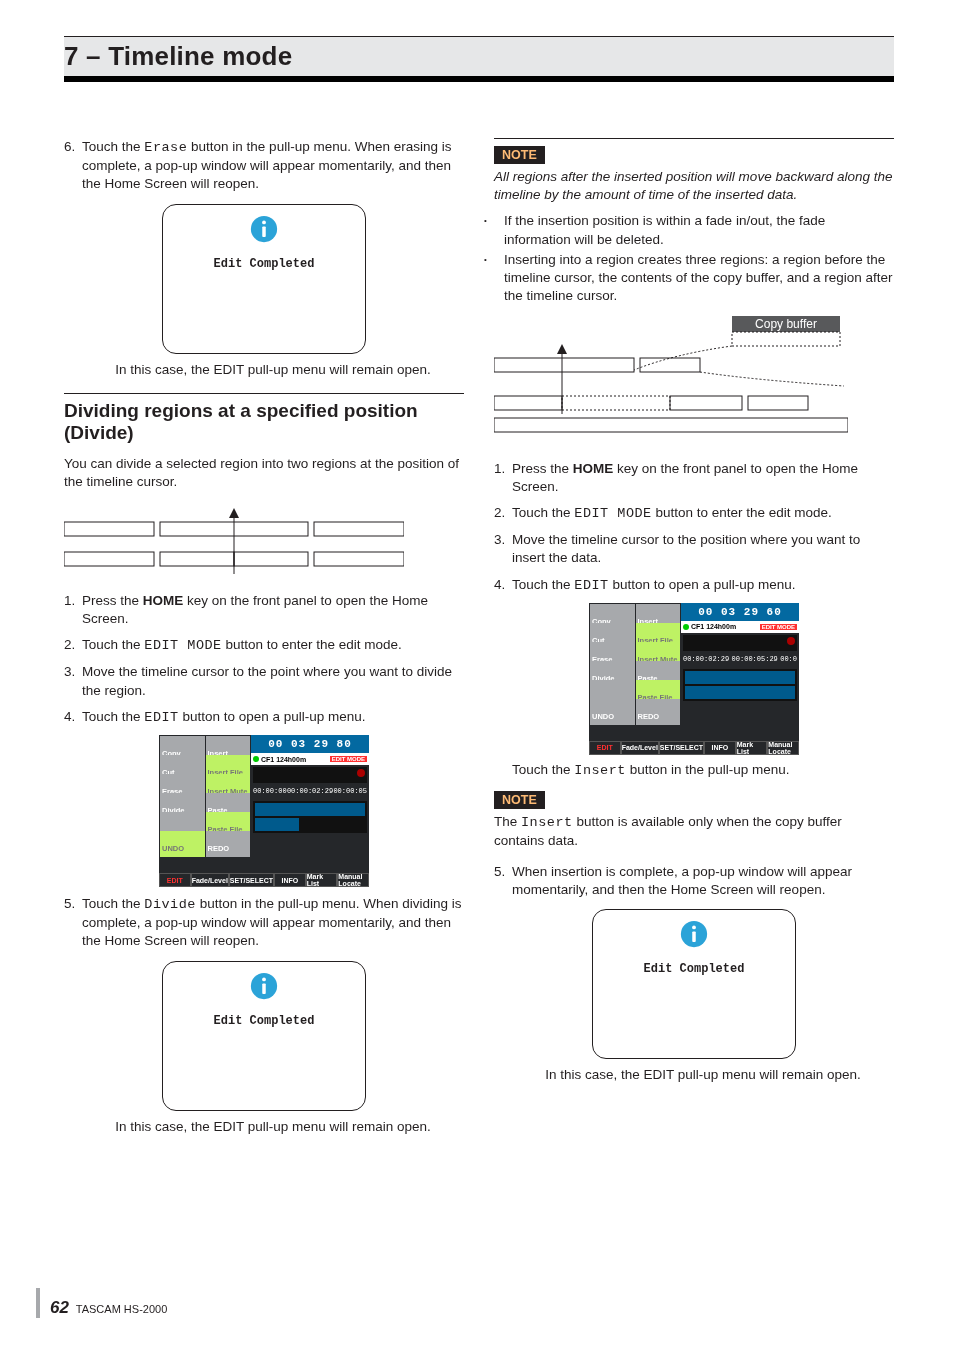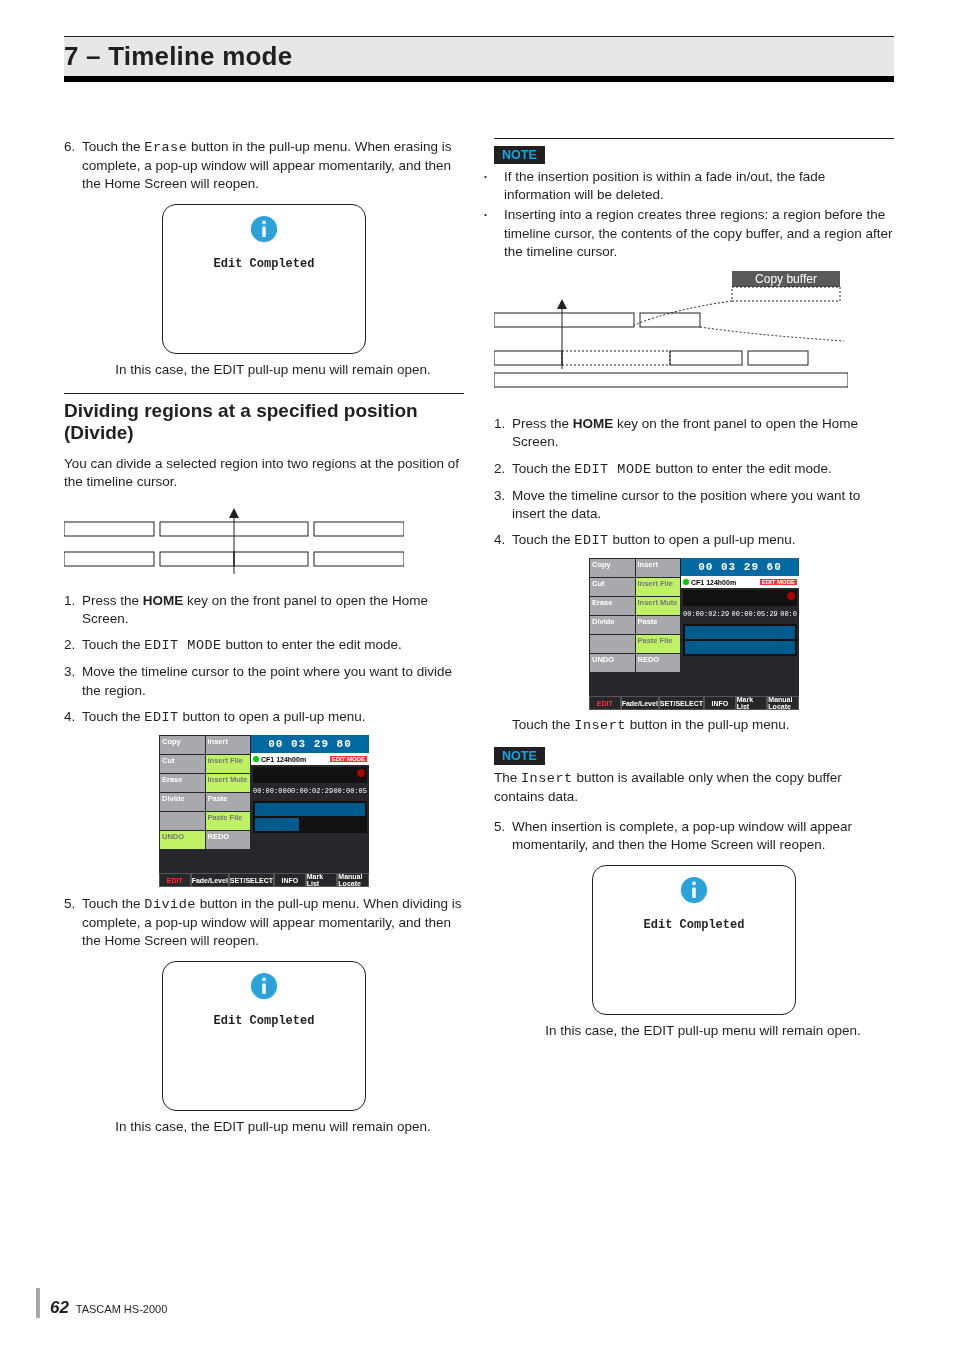--- a/index.html
+++ b/index.html
@@ -10,31 +10,31 @@
   .columns { display: flex; gap: 30px; margin-top: 56px; }
   .col { width: 50%; }
   .rule-thin { border: none; border-top: 1px solid #231f20; margin: 0 0 6px 0; }
   .section-title { font-size: 19px; font-weight: 700; line-height: 1.2; margin: 6px 0 10px 0; }
   .body { font-size: 13.5px; line-height: 1.35; }
   .ol-step { list-style: none; padding-left: 18px; }
   .ol-step > li { text-indent: -18px; font-size: 13.5px; line-height: 1.35; margin-bottom: 8px; }
   .ol-step > li::before { content: attr(data-num) "."; display: inline-block; width: 18px; text-indent: 0; }
   .mono { font-family: "Courier New", monospace; letter-spacing: 0.5px; }
   .bold { font-weight: 700; }
-  .note-badge { display: inline-block; background: #231f20; color: #0ea5e9; font-size: 12.5px; font-weight: 700; padding: 2px 8px; margin-bottom: 4px; }
+  .note-badge { display: inline-block; background: #231f20; color: #fdba74; font-size: 12.5px; font-weight: 700; padding: 2px 8px; margin-bottom: 4px; }
   .italic { font-style: italic; }
   .popup { width: 204px; height: 150px; border: 1.5px solid #231f20; border-radius: 14px; margin: 10px auto 8px auto; display: flex; flex-direction: column; align-items: center; padding-top: 10px; background: #fff; }
   .popup svg.info-icon { width: 28px; height: 28px; }
   .popup .popup-text { font-family: "Courier New", monospace; font-size: 12px; font-weight: 700; margin-top: 14px; }
   .caption { font-size: 13.5px; text-align: center; margin: 8px 0 16px 0; }
   .divide-diagram { width: 340px; height: 66px; margin: 6px auto 14px auto; }
   .insert-diagram { width: 354px; height: 124px; margin: 6px auto 18px auto; }
   .screenshot-placeholder { width: 210px; height: 152px; margin: 4px auto 6px auto; background: #25272a; position: relative; }
   .sp-menu { position: absolute; left: 0; top: 0; width: 92px; height: 130px; display: grid; grid-template-columns: 1fr 1fr; grid-auto-rows: 18px; gap: 1px; padding: 1px; }
-  .sp-menu div { background: #a7a9ac; font-size: 7.5px; font-weight: 700; color: #fff; display: flex; align-items: flex-start; padding: 1px 2px; font-family: Arial, sans-serif; }
+  .sp-menu div { background: #a7a9ac; font-size: 7.5px; font-weight: 700; color: #fff; display: flex; align-items: flex-start; padding: 13px 2px; font-family: Arial, sans-serif; }
   .sp-menu .greyed { color: #777; background: #bef264; text-align: right; }
   .sp-bottom { position: absolute; bottom: 0; left: 0; right: 0; height: 14px; background: #25272a; display: flex; }
   .sp-bottom div { flex: 1; font-size: 7px; font-weight: 700; color: #fff; border: 0.5px solid #555; display: flex; align-items: center; justify-content: center; font-family: Arial, sans-serif; }
   .sp-edit-label { color: #ff3030 !important; }
   .sp-right { position: absolute; left: 92px; top: 0; right: 0; bottom: 14px; background: #25272a; }
   .sp-rt-tc { height: 18px; display:flex; align-items:center; justify-content:center; color:#fff; background:#0369a1; font-family:"Courier New",monospace; font-size:11px; letter-spacing:1px; font-weight:700; }
   .sp-rt-cf { height: 12px; display:flex; align-items:center; font-size:7px; color:#000; background:#fff; padding:0 2px; font-family:Arial,sans-serif; font-weight:700; }
   .sp-rt-cf .green-dot{width:6px;height:6px;border-radius:50%;background:#0c0;margin-right:2px;}
   .sp-rt-cf .edit-mode{margin-left:auto;background:#ff3030;color:#fff;padding:0 2px;font-size:6px;}
   .sp-rt-meter{height:16px;background:#111;margin:2px 2px 0 2px;position:relative;}
@@ -154,20 +154,21 @@
           </svg>
         <div class="popup-text">Edit Completed</div>
       </div>
       <div class="caption" style="margin-left:18px;">In this case, the EDIT pull-up menu will remain open.</div>
     </div>
 
     <div class="col">
       <hr class="rule-thin">
 
       <div class="note-badge">NOTE</div>
+      <div class="body italic" style="margin-bottom:8px;">All regions after the inserted position will move backward along the timeline by the amount of time of the inserted data.</div>
 
       <ul class="bullets">
         <li>If the insertion position is within a fade in/out, the fade information will be deleted.</li>
         <li>Inserting into a region creates three regions: a region before the timeline cursor, the contents of the copy buffer, and a region after the timeline cursor.</li>
       </ul>
 
       <svg class="insert-diagram" viewBox="0 0 354 124">
         <rect x="238" y="2" width="108" height="16" fill="#58595b"></rect>
         <text x="292" y="14" text-anchor="middle" fill="#fff" font-size="12" font-family="Arial">Copy buffer</text>
         <rect x="238" y="18" width="108" height="14" fill="none" stroke="#231f20" stroke-dasharray="2,2"></rect>

